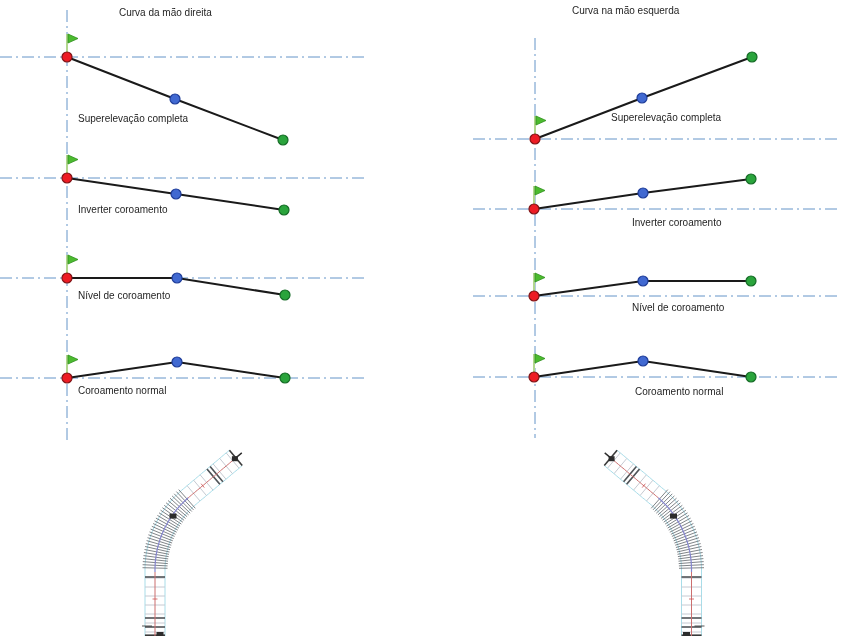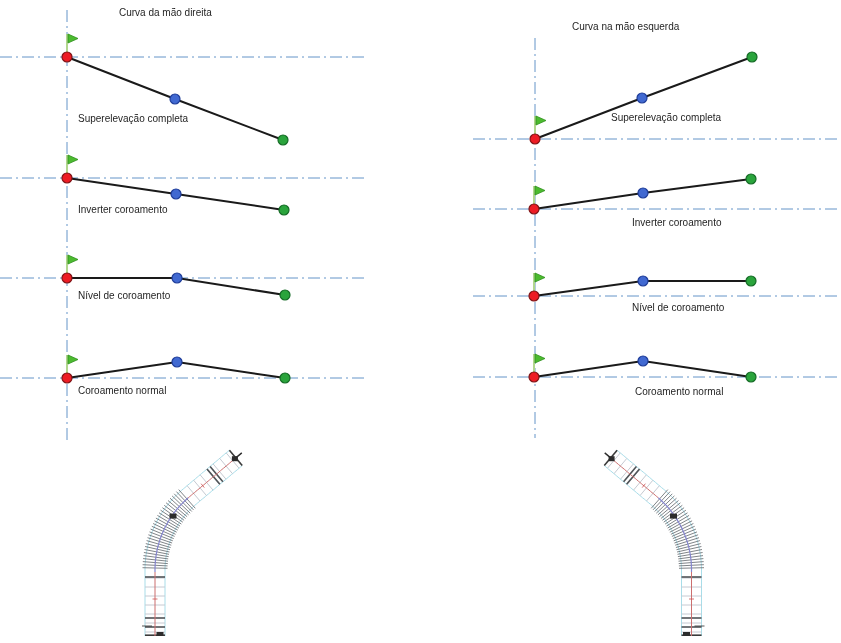--- a/index.html
+++ b/index.html
@@ -214,21 +214,21 @@
           <rect x="683.0" y="632.0" width="7" height="4" fill="#2c2c2c"></rect>
           <rect x="670.0" y="513.6" width="7" height="5" fill="#2c2c2c"></rect>
           <rect x="608.6" y="456.2" width="6" height="5" fill="#2c2c2c"></rect>
           <line x1="704.5" y1="626" x2="694.5" y2="626" stroke="#2c2c2c" stroke-width="0.8"></line>
           <line x1="610.1" y1="457.4" x2="604.7" y2="452.9" stroke="#2c2c2c" stroke-width="1.4"></line>
         </g>
       </g>
   </svg>
 
   <div class="lbl" style="left:119px;top:6px;">Curva da mão direita</div>
-  <div class="lbl" style="left:572px;top:20px;">Curva na mão esquerda</div>
+  <div class="lbl" style="left:572px;top:4px;">Curva na mão esquerda</div>
 
   <div class="lbl" style="left:78px;top:112px;">Superelevação completa</div>
   <div class="lbl" style="left:78px;top:203px;">Inverter coroamento</div>
   <div class="lbl" style="left:78px;top:289px;">Nível de coroamento</div>
   <div class="lbl" style="left:78px;top:384px;">Coroamento normal</div>
 
   <div class="lbl" style="left:611px;top:111px;">Superelevação completa</div>
   <div class="lbl" style="left:632px;top:216px;">Inverter coroamento</div>
   <div class="lbl" style="left:632px;top:301px;">Nível de coroamento</div>
   <div class="lbl" style="left:635px;top:385px;">Coroamento normal</div>

